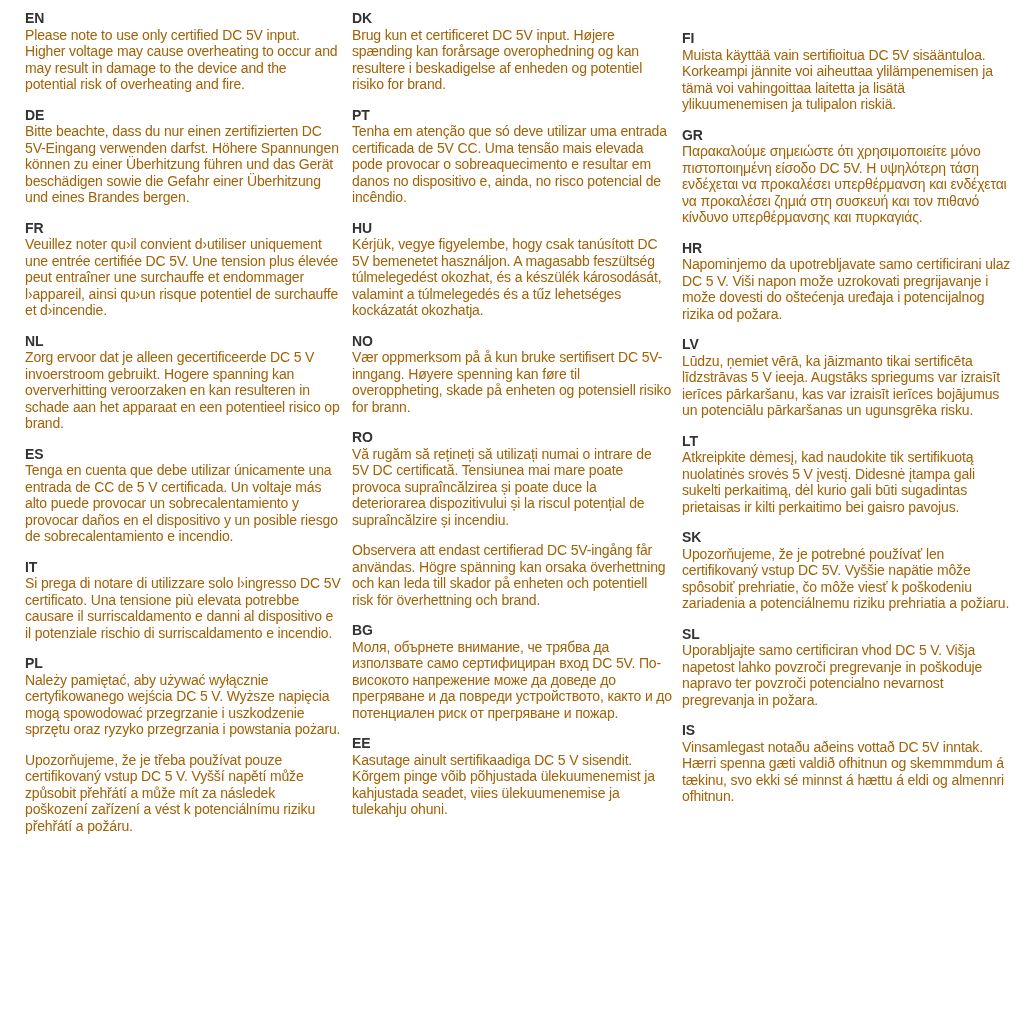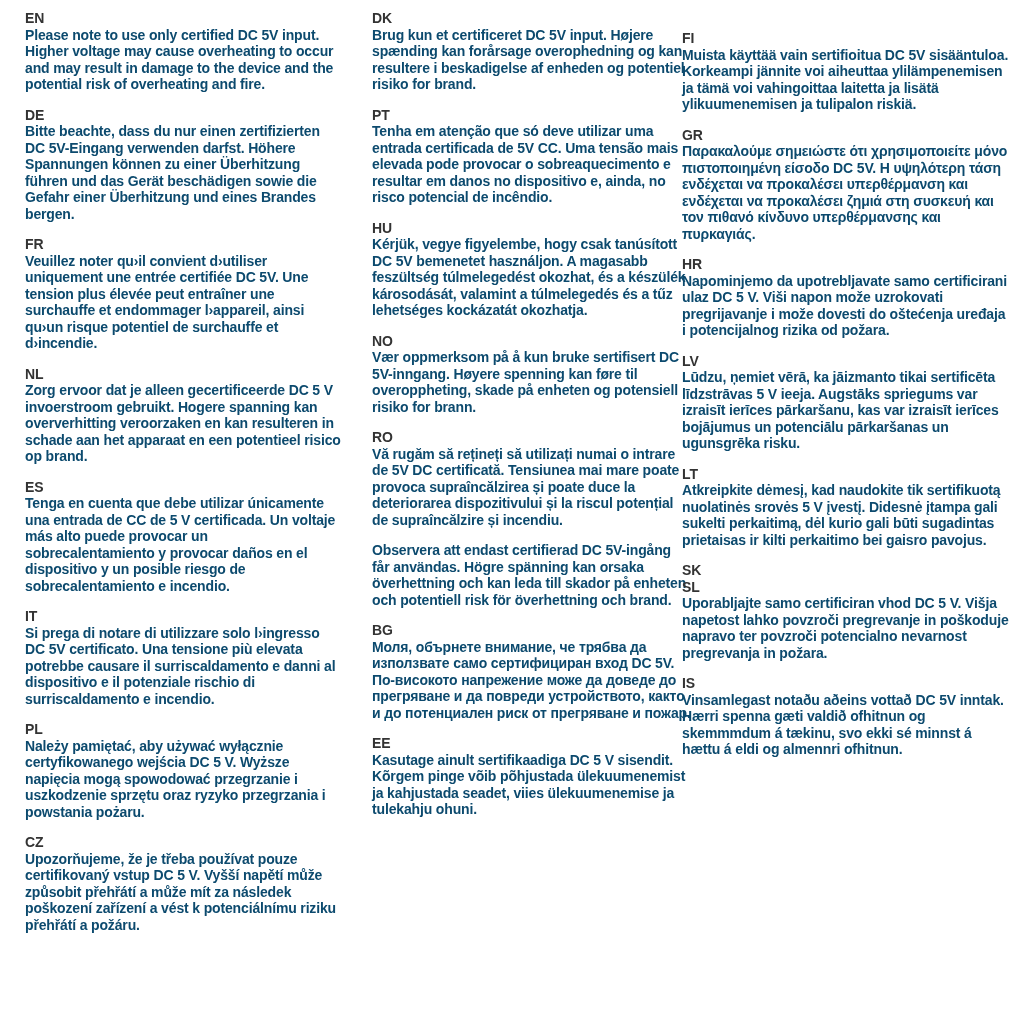--- a/index.html
+++ b/index.html
@@ -17,38 +17,37 @@
   .page {
     position: relative;
     width: 868px;
     height: 1024px;
   }
   .col {
     position: absolute;
     top: 10px;
   }
   .col-1 { left: 25px;  width: 316px; }
-  .col-2 { left: 372px; width: 320px; }
+  .col-2 { left: 352px; width: 320px; }
   .col-3 { left: 682px; width: 330px; margin-top: 20px; }
   .lang-section { margin: 0; }
   .lang-code {
     font-size: 14px;
     line-height: 16.5px;
     font-weight: bold;
     margin: 0;
     letter-spacing: -0.1px;
     color: #333333;
   }
   .lang-text {
     font-size: 14px;
     line-height: 16.5px;
     margin: 0 0 14px 0;
     letter-spacing: -0.15px;
-    color: #0c4a6e;
-    font-weight: bold;
+    color: #a16207;
   }
 </style>
 </head>
 <body>
 
 <div class="page">
 
   <div class="col col-1">
     <section class="lang-section">
       <h2 class="lang-code">EN</h2>
@@ -72,21 +71,20 @@
     </section>
     <section class="lang-section">
       <h2 class="lang-code">IT</h2>
       <p class="lang-text">Si prega di notare di utilizzare solo l›ingresso DC 5V certificato. Una tensione più elevata potrebbe causare il surriscaldamento e danni al dispositivo e il potenziale rischio di surriscaldamento e incendio.</p>
     </section>
     <section class="lang-section">
       <h2 class="lang-code">PL</h2>
       <p class="lang-text">Należy pamiętać, aby używać wyłącznie certyfikowanego wejścia DC 5 V. Wyższe napięcia mogą spowodować przegrzanie i uszkodzenie sprzętu oraz ryzyko przegrzania i powstania pożaru.</p>
     </section>
     <section class="lang-section">
-      <h2 class="lang-code">CZ</h2>
       <p class="lang-text">Upozorňujeme, že je třeba používat pouze certifikovaný vstup DC 5 V. Vyšší napětí může způsobit přehřátí a může mít za následek poškození zařízení a vést k potenciálnímu riziku přehřátí a požáru.</p>
     </section>
   </div>
 
   <div class="col col-2">
     <section class="lang-section">
       <h2 class="lang-code">DK</h2>
       <p class="lang-text">Brug kun et certificeret DC 5V input. Højere spænding kan forårsage overophedning og kan resultere i beskadigelse af enheden og potentiel risiko for brand.</p>
     </section>
     <section class="lang-section">
@@ -134,20 +132,21 @@
     <section class="lang-section">
       <h2 class="lang-code">LV</h2>
       <p class="lang-text">Lūdzu, ņemiet vērā, ka jāizmanto tikai sertificēta līdzstrāvas 5 V ieeja. Augstāks spriegums var izraisīt ierīces pārkaršanu, kas var izraisīt ierīces bojājumus un potenciālu pārkaršanas un ugunsgrēka risku.</p>
     </section>
     <section class="lang-section">
       <h2 class="lang-code">LT</h2>
       <p class="lang-text">Atkreipkite dėmesį, kad naudokite tik sertifikuotą nuolatinės srovės 5 V įvestį. Didesnė įtampa gali sukelti perkaitimą, dėl kurio gali būti sugadintas prietaisas ir kilti perkaitimo bei gaisro pavojus.</p>
     </section>
     <section class="lang-section">
       <h2 class="lang-code">SK</h2>
+      <p class="lang-text">Upozorňujeme, že je potrebné používať len certifikovaný vstup DC 5V. Vyššie napätie môže spôsobiť prehriatie, čo môže viesť k poškodeniu zariadenia a potenciálnemu riziku prehriatia a požiaru.</p>
     </section>
     <section class="lang-section">
       <h2 class="lang-code">SL</h2>
       <p class="lang-text">Uporabljajte samo certificiran vhod DC 5 V. Višja napetost lahko povzroči pregrevanje in poškoduje napravo ter povzroči potencialno nevarnost pregrevanja in požara.</p>
     </section>
     <section class="lang-section">
       <h2 class="lang-code">IS</h2>
       <p class="lang-text">Vinsamlegast notaðu aðeins vottað DC 5V inntak. Hærri spenna gæti valdið ofhitnun og skemmmdum á tækinu, svo ekki sé minnst á hættu á eldi og almennri ofhitnun.</p>
     </section>
   </div>

